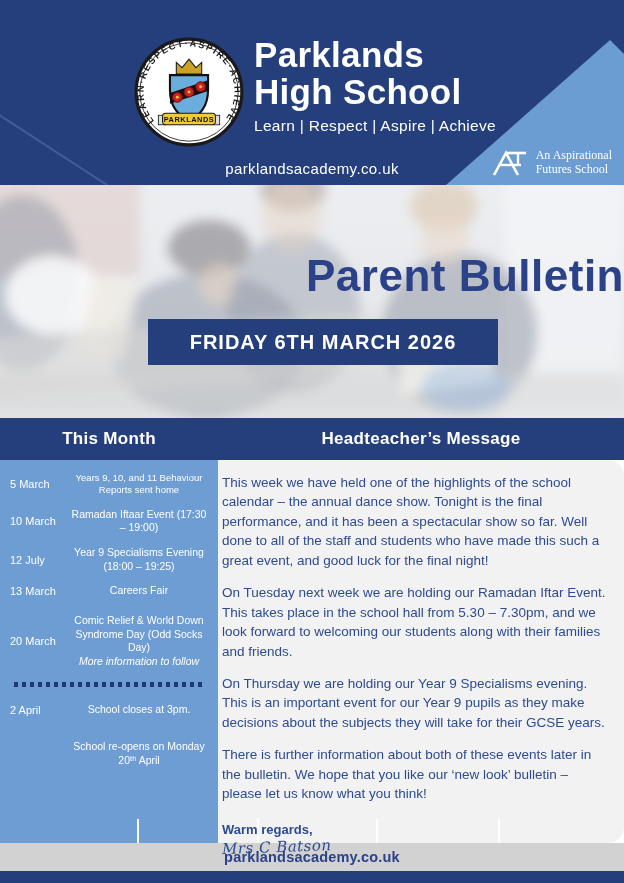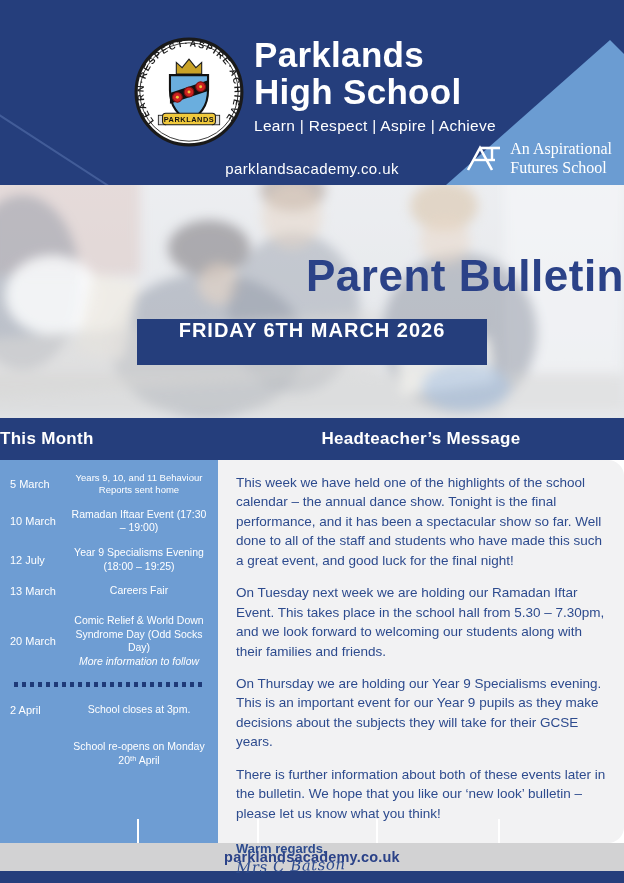--- a/index.html
+++ b/index.html
@@ -16,21 +16,21 @@
   .hdr-triangle{position:absolute;inset:0;background:#6b9cd2;
     clip-path:polygon(610px 40px,624px 54px,624px 185px,446px 185px);}
   .crest-wrap{position:absolute;left:134px;top:36px;width:110px;height:112px;}
   .brand{position:absolute;left:254px;top:36px;color:#fff;}
   .brand-line{font-size:35px;font-weight:600;line-height:1.06;letter-spacing:.3px;}
   .motto{margin-top:7px;font-size:15.5px;font-weight:500;letter-spacing:.3px;color:#fff;}
   .hdr-site{position:absolute;left:0;width:624px;bottom:8px;text-align:center;
     color:#fff;font-size:15px;letter-spacing:.4px;font-weight:500;}
   .af-logo{position:absolute;right:12px;bottom:8px;display:flex;align-items:center;gap:7px;color:#fff;}
   .af-mark{width:38px;height:27px;}
-  .af-text{font-family:"Liberation Serif","DejaVu Serif",serif;font-size:16px;line-height:1.15;}
+  .af-text{font-family:"Liberation Serif","DejaVu Serif",serif;font-size:12px;line-height:1.15;}
   
   .hero{position:relative;width:624px;height:233px;overflow:hidden;
     background:linear-gradient(180deg,#e9eaed 0%,#e0e2e6 55%,#d9dbde 100%);}
   .photo-shapes{position:absolute;inset:-10px;filter:blur(6px);}
   .blob{position:absolute;border-radius:50%;}
   .b-shelf{left:0;top:0;width:150px;height:100px;background:rgba(200,150,135,.35);border-radius:0;}
   .b-student-left{left:-25px;top:20px;width:115px;height:175px;background:rgba(70,82,105,.42);}
   .b-openbook{left:15px;top:80px;width:95px;height:80px;background:rgba(255,255,255,.85);}
   .b-hair-cl{left:178px;top:45px;width:82px;height:56px;background:rgba(55,48,52,.55);}
   .b-face-cl{left:208px;top:88px;width:42px;height:42px;background:rgba(225,196,172,.6);}
@@ -46,40 +46,40 @@
   .b-blazer-r{left:392px;top:78px;width:155px;height:160px;background:rgba(70,80,100,.45);}
   .b-book-r{left:408px;top:168px;width:95px;height:46px;background:rgba(245,242,235,.8);
     border-radius:4px;transform:rotate(-8deg);}
   .b-desk1{left:-10px;top:150px;width:400px;height:60px;background:rgba(205,202,198,.55);
     border-radius:6px;transform:skewY(-4deg);}
   .b-desk2{left:-10px;top:198px;width:644px;height:40px;background:rgba(198,196,192,.5);border-radius:6px;}
   .b-chair{left:432px;top:188px;width:88px;height:48px;background:rgba(120,162,215,.5);}
   .photo-overlay{position:absolute;inset:0;background:rgba(243,245,248,.35);}
   .hero-title{position:absolute;left:0;width:624px;top:66px;text-align:right;
     color:#2b4288;font-size:44px;font-weight:bold;letter-spacing:.5px;}
-  .date-banner{position:absolute;left:137px;top:134px;width:350px;height:46px;
-    background:#253e7c;display:flex;justify-content:center;}
+  .date-banner{position:absolute;left:148px;top:134px;width:350px;height:46px;
+    background:#253e7c;display:flex;align-items:center;justify-content:center;}
   .date-banner span{color:#fff;font-size:20px;font-weight:bold;letter-spacing:1px;}
   
   .section-bar{display:flex;width:624px;height:42px;background:#253e7c;color:#fff;}
-  .section-bar .left-cell{width:218px;display:flex;align-items:center;justify-content:flex-start;}
+  .section-bar .left-cell{width:218px;display:flex;align-items:center;justify-content:center;}
   .section-bar .right-cell{flex:1;display:flex;align-items:center;justify-content:center;}
   .section-title{font-size:17px;font-weight:bold;letter-spacing:.3px;}
   
   .content{position:relative;display:flex;width:624px;height:383px;background:#f2f2f3;border-radius:16px;}
   .events-col{width:218px;height:383px;background:#6e9dd3;color:#fff;
     box-sizing:border-box;padding:12px 6px 0 6px;}
   .event-row{display:flex;align-items:center;margin-bottom:11px;}
   .event-date{width:56px;flex:0 0 56px;font-size:11px;padding-left:4px;}
   .event-text{flex:1;text-align:center;font-size:10.5px;line-height:1.3;padding:0 2px;}
   .event-text.small{font-size:9.5px;}
   .event-note{font-style:italic;}
   .dotted-divider{height:5px;margin:14px 8px 16px 8px;
     background:repeating-linear-gradient(90deg,#1e3a78 0 4.5px,transparent 4.5px 8px);}
-  .message-col{flex:1;box-sizing:border-box;padding:13px 16px 0 18px;color:#2d4b8e;}
+  .message-col{flex:1;box-sizing:border-box;padding:13px 16px 0 4px;color:#2d4b8e;}
   .message-col p{margin:0 0 13px 0;font-size:13.5px;line-height:1.44;font-weight:500;}
   .closing{font-size:13px;font-weight:600;margin-top:18px;}
   .signature{font-family:"DejaVu Serif","Liberation Serif",serif;font-style:italic;
     font-size:15px;margin-top:3px;letter-spacing:.5px;transform:rotate(-2deg);
     transform-origin:left center;width:130px;}
   .tick{position:absolute;bottom:0;width:2px;height:24px;background:#fff;}
   .tick.t1{left:137px;} .tick.t2{left:257px;} .tick.t3{left:376px;} .tick.t4{left:498px;}
   
   .footer-gray{width:624px;height:28px;background:#d2d2d3;display:flex;
     align-items:center;justify-content:center;}

